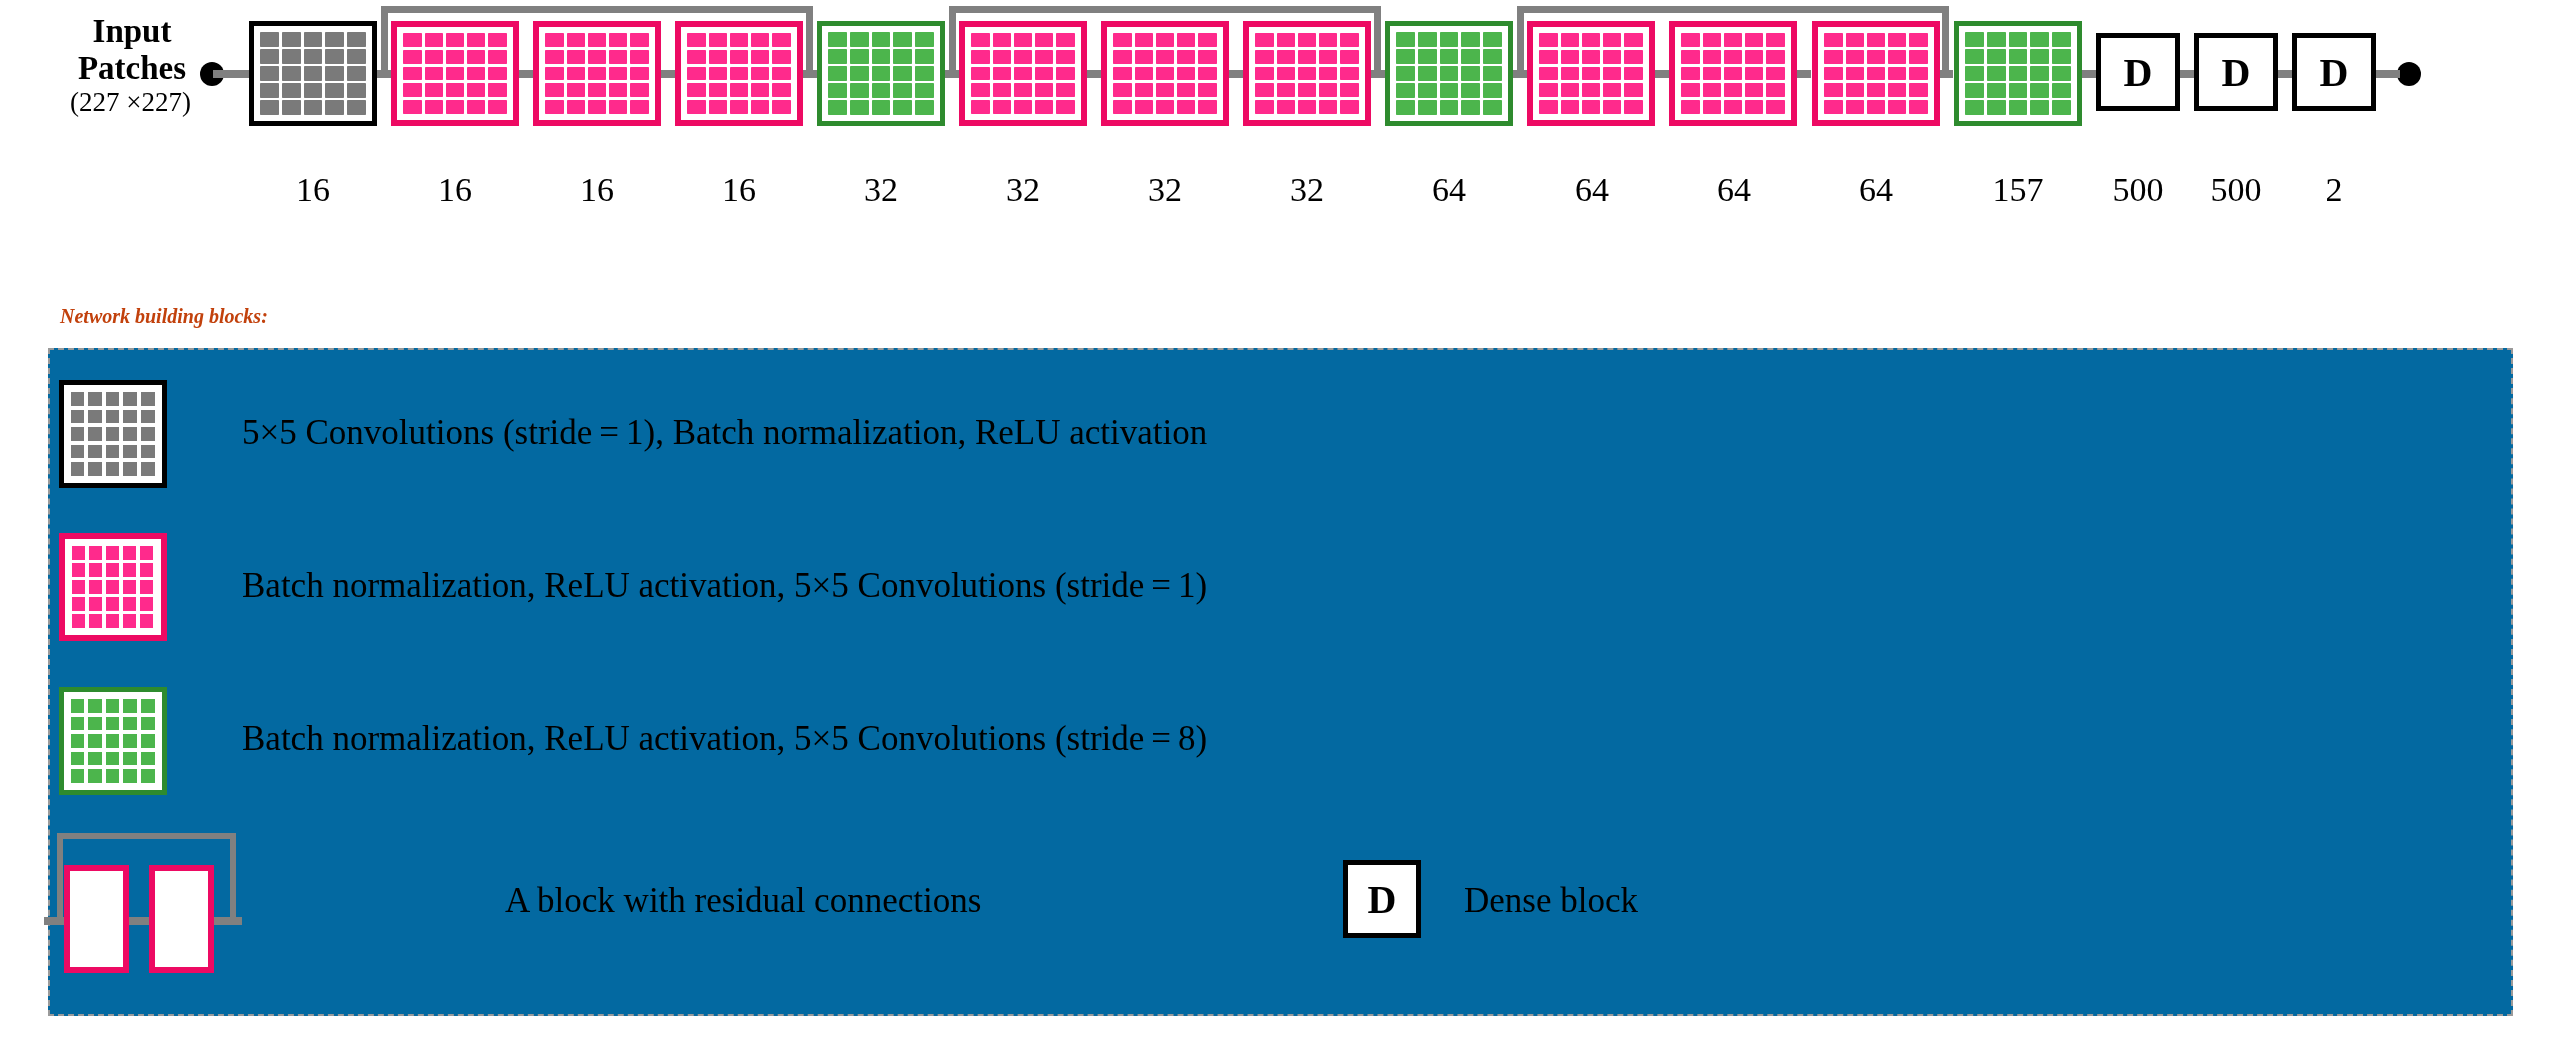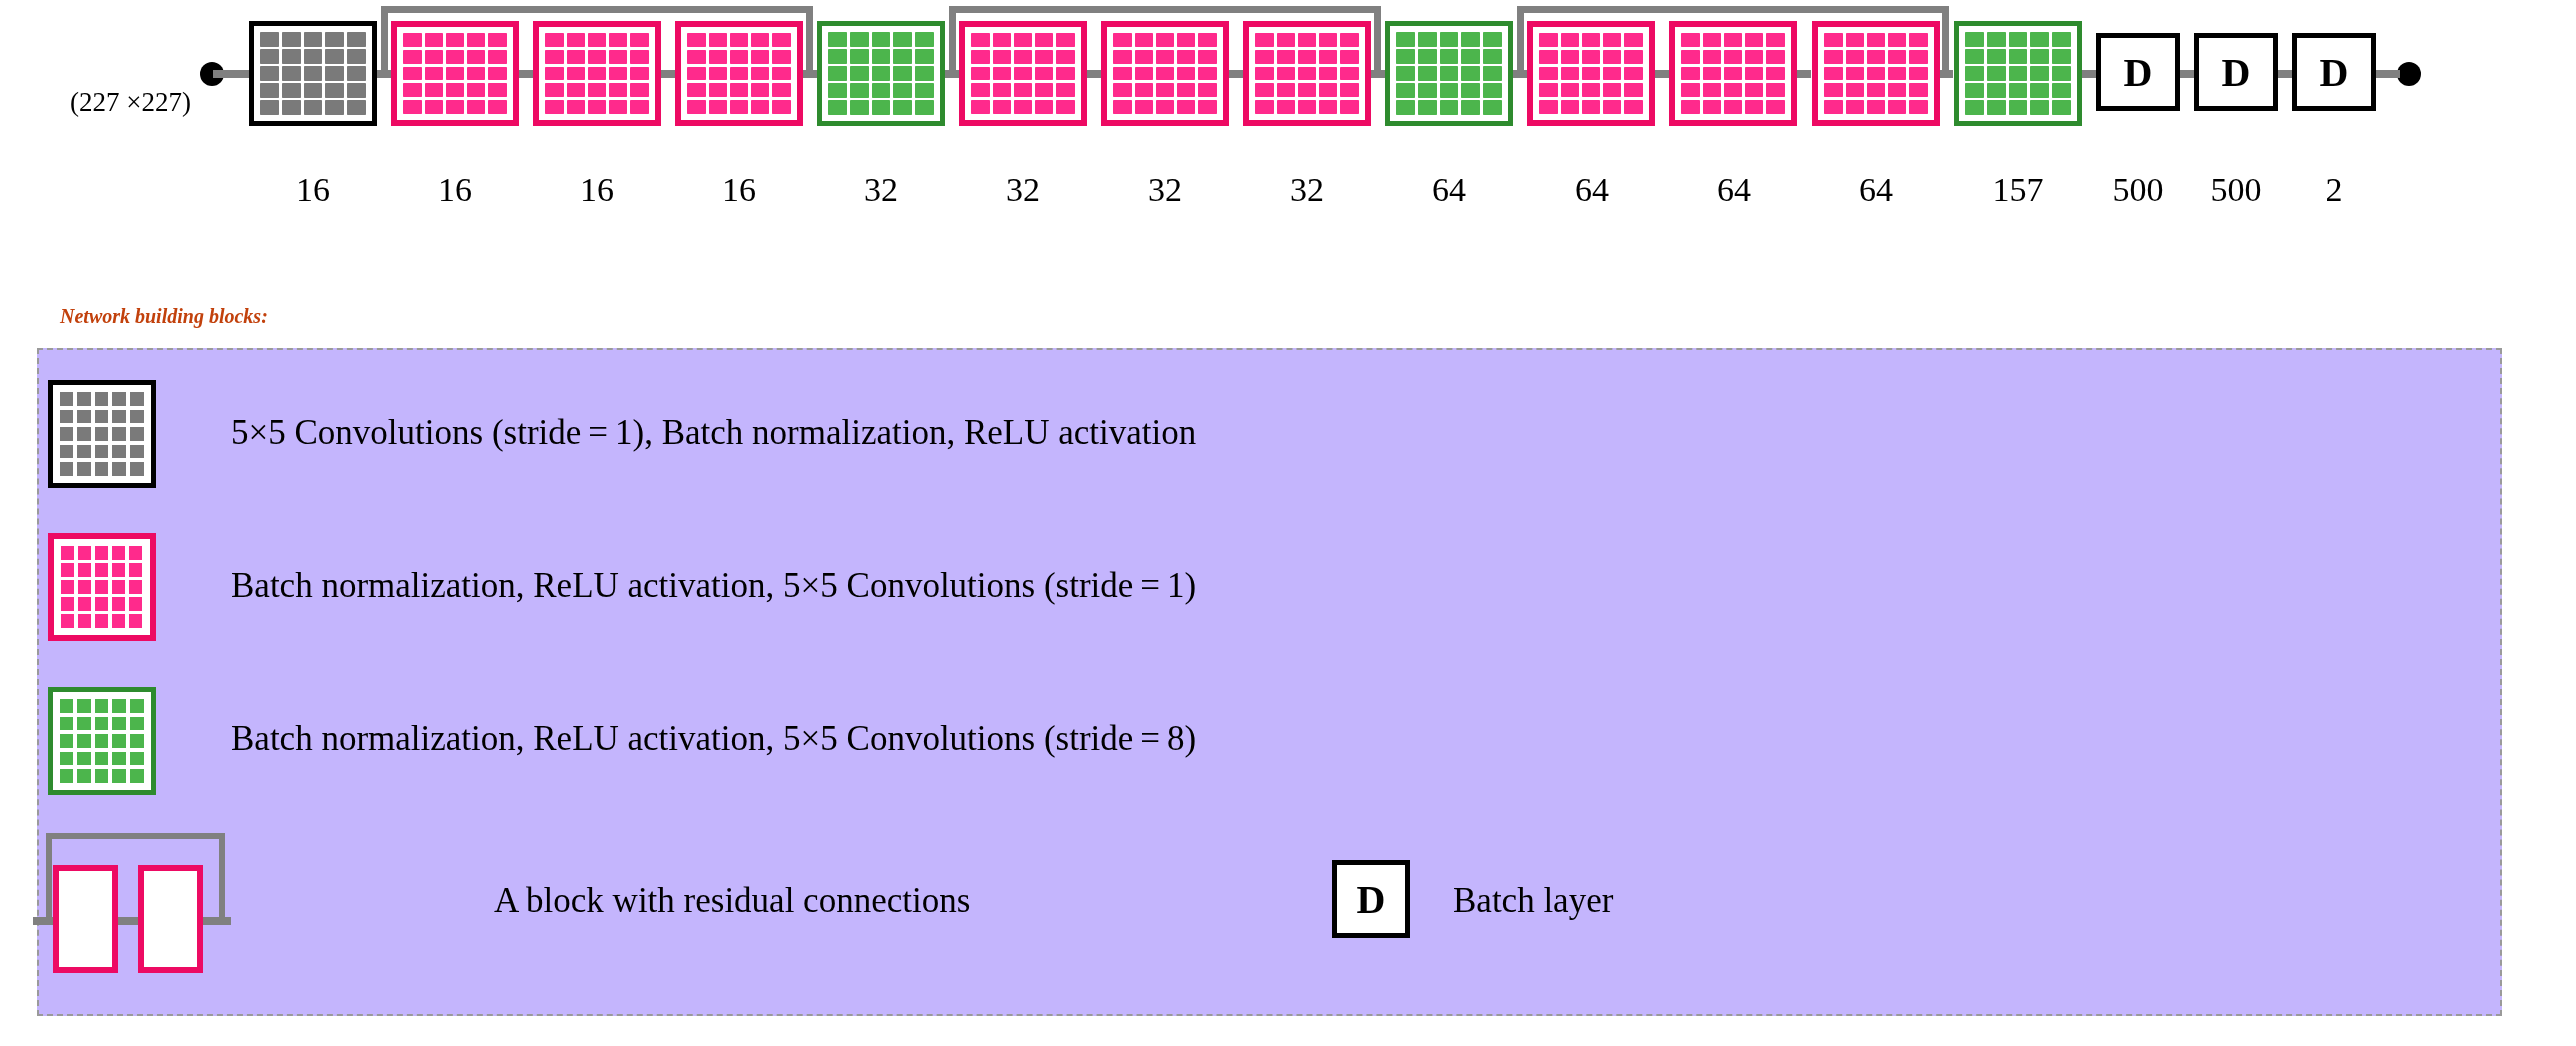--- a/index.html
+++ b/index.html
@@ -39,22 +39,22 @@
   .res{position:absolute;box-sizing:border-box;border:7px solid #808080;border-bottom:none;background:transparent;}
 
   
   .numlab{position:absolute;text-align:center;font-family:"Liberation Serif",serif;
      font-size:34px;color:#000;top:171px;}
 
   
   #legend-title{position:absolute;left:60px;top:305px;font-family:"Liberation Serif",serif;
      font-weight:bold;font-size:20px;color:#c2410c;font-style:italic;}
 
-  #legend-box{position:absolute;left:37px;top:348px;width:2465px;height:668px;
-     box-sizing:border-box;border:2.8px dashed #9a9a9a;background:#c4b5fd;}
+  #legend-box{position:absolute;left:48px;top:348px;width:2465px;height:668px;
+     box-sizing:border-box;border:2.8px dashed #9a9a9a;background:#0369a1;}
   .lswatch{position:absolute;box-sizing:border-box;background:#fff;}
   .lswatch .grid{position:absolute;inset:0;display:grid;grid-template-columns:repeat(5,1fr);
      grid-template-rows:repeat(5,1fr);gap:3.6px;padding:7px;box-sizing:border-box;}
   .lswatch .grid i{display:block;}
   .ltext{position:absolute;font-family:"Liberation Serif",serif;font-size:35px;color:#000;white-space:nowrap;}
 
   
   .rl-wrap{position:absolute;}
   .rl-box{position:absolute;box-sizing:border-box;border:6.4px solid #ED0A63;background:#fff;}
   .rl-bracket{position:absolute;box-sizing:border-box;border:6.4px solid #808080;border-bottom:none;}
@@ -62,20 +62,24 @@
 
   .dense-legend{position:absolute;box-sizing:border-box;border:5.7px solid #000;background:#fff;
      display:flex;align-items:center;justify-content:center;
      font-family:"Liberation Serif",serif;font-weight:bold;font-size:40px;color:#000;}
 </style>
 </head>
 <body>
 
 <div id="arch">
 
+  <div class="input-label">
+    <span>Input</span><br>
+    <span>Patches</span>
+  </div>
   <div class="input-dims">(227 ×227)</div>
 
   <div class="dot" id="dot-in" style="left: 200px; top: 62px;"></div>
   <div class="dot" id="dot-out" style="left: 2397px; top: 62px;"></div>
 
   <div id="wires">
       <div class="wire" style="left: 213px; top: 70px; width: 36px;"></div>
       <div class="wire" style="left: 377px; top: 70px; width: 14px;"></div>
       <div class="wire" style="left: 519px; top: 70px; width: 14px;"></div>
       <div class="wire" style="left: 661px; top: 70px; width: 14px;"></div>
@@ -601,15 +605,15 @@
     <div class="rl-bracket" style="left:7px;top:0px;width:179px;height:89px;"></div>
     <div class="rl-wire" style="left:-5.7px;top:84px;width:28px;"></div>
     <div class="rl-wire" style="left:77px;top:84px;width:28px;"></div>
     <div class="rl-wire" style="left:162px;top:84px;width:30px;"></div>
     <div class="rl-box" style="left:14px;top:32px;width:65px;height:108px;"></div>
     <div class="rl-box" style="left:99px;top:32px;width:65px;height:108px;"></div>
   </div>
   <div class="ltext" style="left:455px;top:531px;">A block with residual connections</div>
 
   <div class="dense-legend" style="left:1293px;top:510px;width:78px;height:78px;">D</div>
-  <div class="ltext" style="left:1414px;top:531px;">Batch layer</div>
+  <div class="ltext" style="left:1414px;top:531px;">Dense block</div>
 </div>
 
 
 </body></html>

